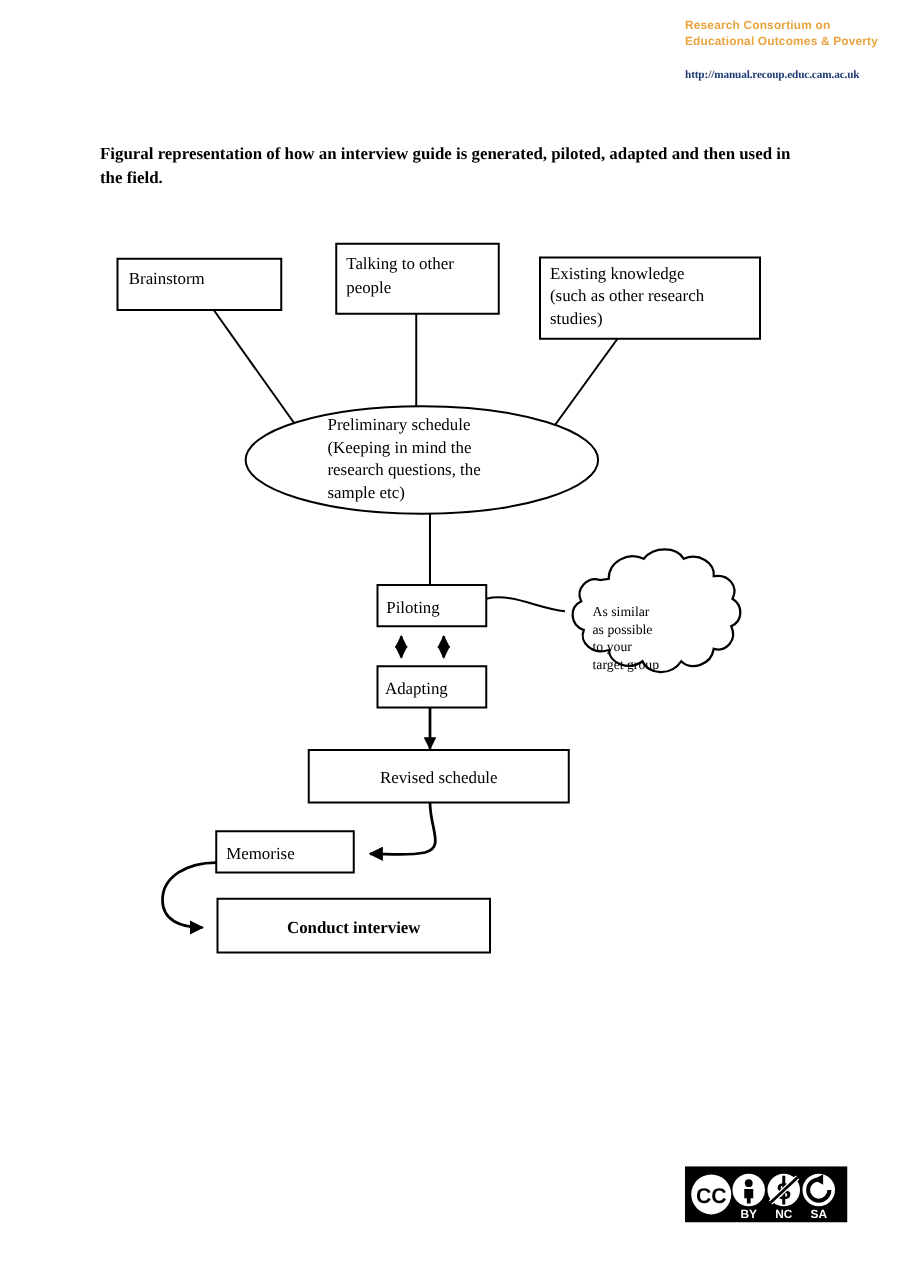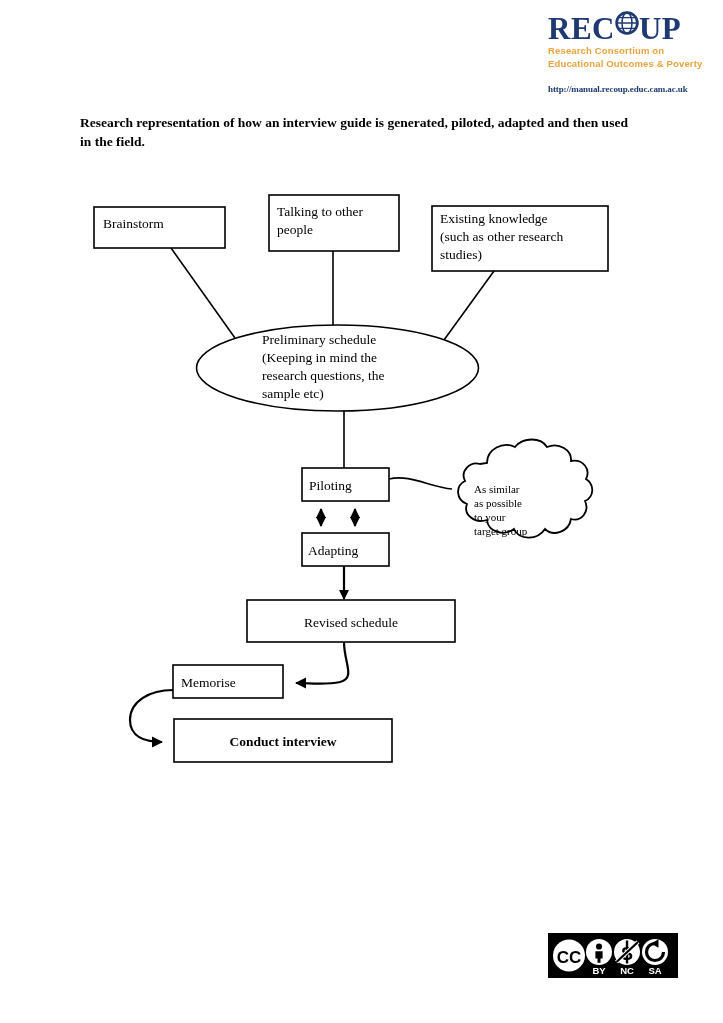--- a/index.html
+++ b/index.html
@@ -127,34 +127,25 @@
     left: 548px;
     top: 933px;
     width: 131px;
     height: 45px;
   }
 </style>
 </head>
 <body>
 
 <div id="logo-block">
-  <div id="logo-wordmark">
-    <span class="wm-text">REC</span><span class="wm-globe"><svg width="24" height="24" viewBox="0 0 24 24" aria-hidden="true">
-        <circle cx="12" cy="12" r="10.4" fill="none" stroke="#1F3A73" stroke-width="2.6"></circle>
-        <ellipse cx="12" cy="12" rx="5" ry="10.4" fill="none" stroke="#1F3A73" stroke-width="1.5"></ellipse>
-        <line x1="1.6" y1="12" x2="22.4" y2="12" stroke="#1F3A73" stroke-width="1.5"></line>
-        <path d="M3.2 6.6 H20.8" stroke="#1F3A73" stroke-width="1.3" fill="none"></path>
-        <path d="M3.2 17.4 H20.8" stroke="#1F3A73" stroke-width="1.3" fill="none"></path>
-      </svg></span><span class="wm-text">UP</span>
-  </div>
   <div id="logo-tagline">Research Consortium on Educational Outcomes &amp; Poverty</div>
   <div id="logo-url">http://manual.recoup.educ.cam.ac.uk</div>
 </div>
 
-<div id="caption">Research representation of how an interview guide is generated, piloted, adapted and then used in the field.</div>
+<div id="caption">Figural representation of how an interview guide is generated, piloted, adapted and then used in the field.</div>
 
 <svg id="diagram" viewBox="0 0 723 1023" xmlns="http://www.w3.org/2000/svg">
 
   <defs>
     <marker id="arrowSolid" viewBox="0 0 10 10" refX="9" refY="5" markerWidth="5.2" markerHeight="5.2" orient="auto-start-reverse">
       <path d="M 0 0 L 10 5 L 0 10 z" fill="#000000"></path>
     </marker>
     <marker id="arrowSolidBig" viewBox="0 0 10 10" refX="9" refY="5" markerWidth="4.6" markerHeight="4.6" orient="auto-start-reverse">
       <path d="M 0 0 L 10 5 L 0 10 z" fill="#000000"></path>
     </marker>

